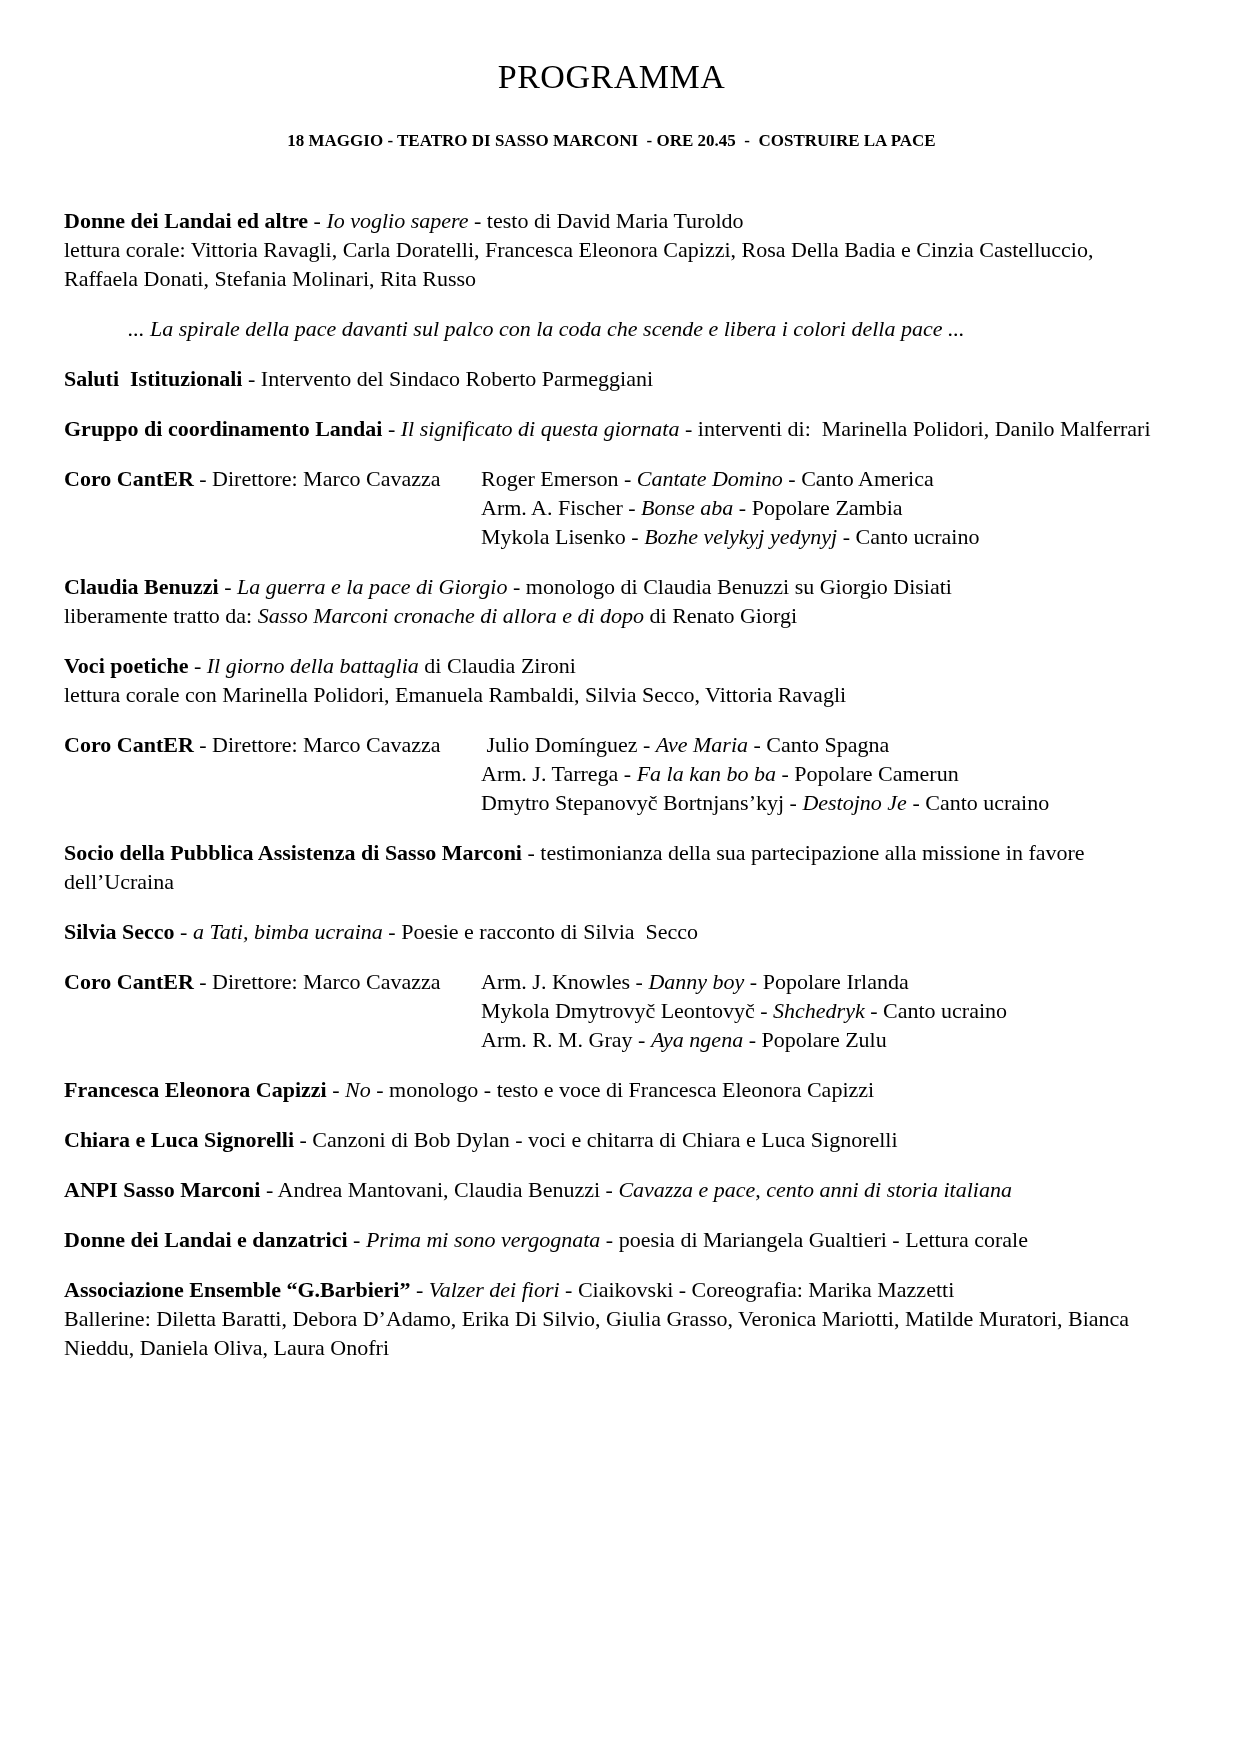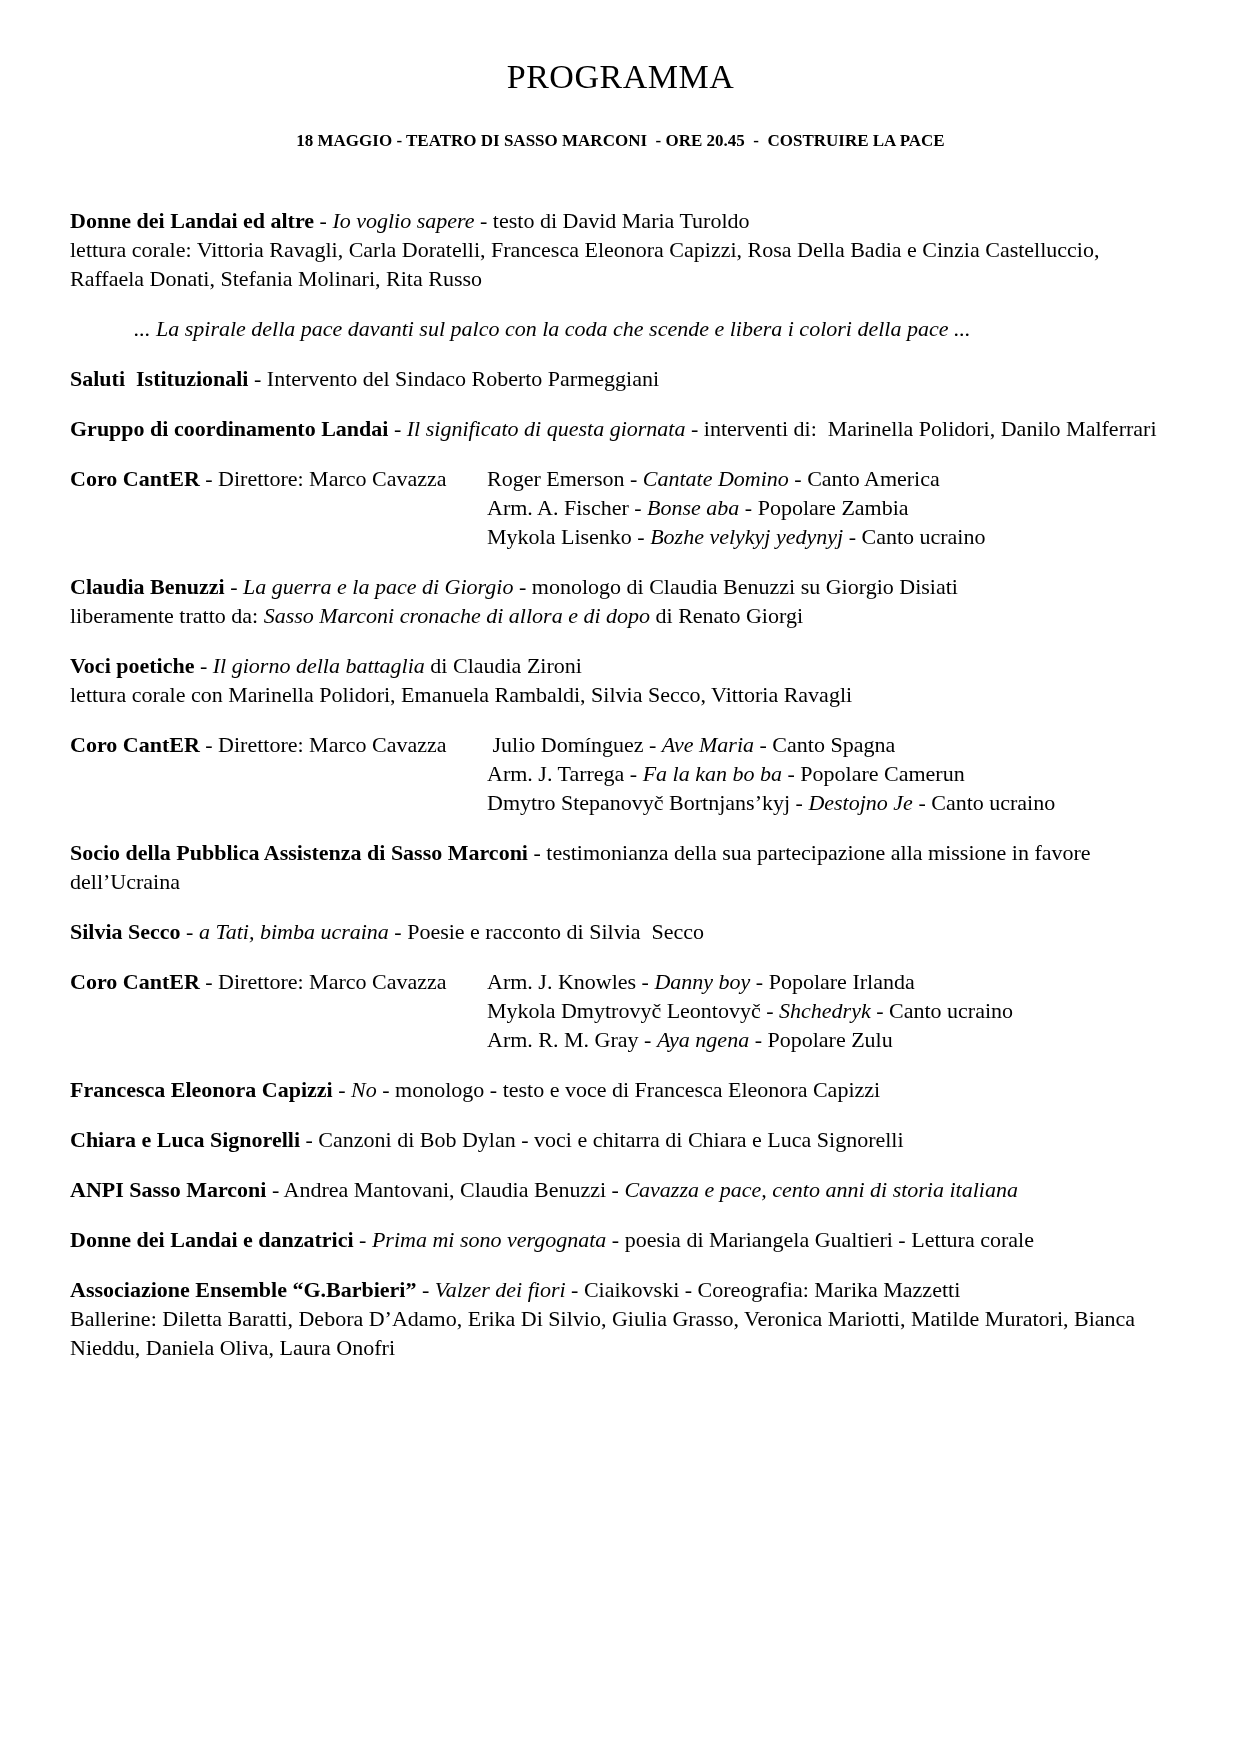--- a/index.html
+++ b/index.html
@@ -2,39 +2,39 @@
 <html><head>
 <meta charset="utf-8">
 <style>
   html, body { margin: 0; padding: 0; background: #ffffff; }
   body {
     width: 1241px; height: 1754px;
     color: #000000;
     font-family: "Liberation Serif", serif;
     overflow: hidden;
   }
-  .page { padding: 56px 70px 0 70px; box-sizing: border-box; }
+  .page { padding: 56px 70px 0 52px; box-sizing: border-box; }
   .doc-title {
     text-align: center;
     font-size: 34px; font-weight: 400;
     line-height: 42px;
     letter-spacing: 0.5px;
     margin: 0 0 28px 0;
   }
   .doc-subtitle {
     text-align: center;
     font-size: 17px; font-weight: 700;
     line-height: 30px;
     margin: 0 0 50px 0;
     white-space: pre-wrap;
   }
   .para {
     font-size: 22px;
     line-height: 29px;
-    margin: 0 0 21px 0;
+    margin: 0 0 21px 12px;
     white-space: pre-wrap;
   }
   .quote { padding-left: 64px; }
   .coro { display: flex; align-items: flex-start; }
   .coro-left { width: 417px; flex: 0 0 auto; }
   .coro-right { flex: 1 1 auto; }
   .seg-b { font-weight: 700; }
   .seg-i { font-style: italic; }
   .seg-n { font-weight: 400; font-style: normal; }
 </style>

